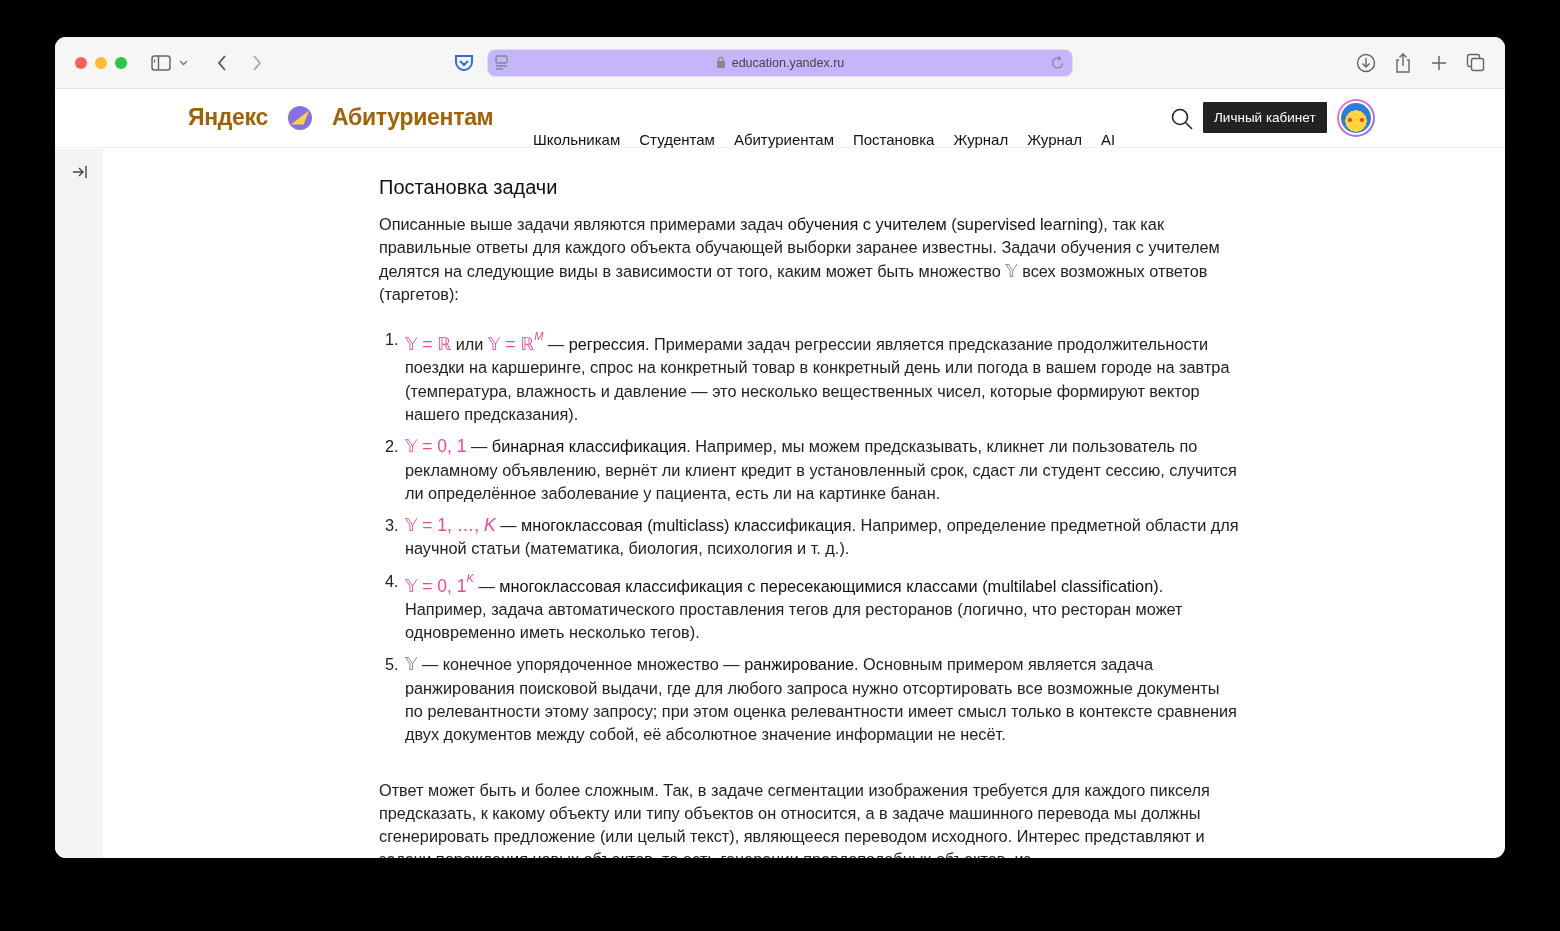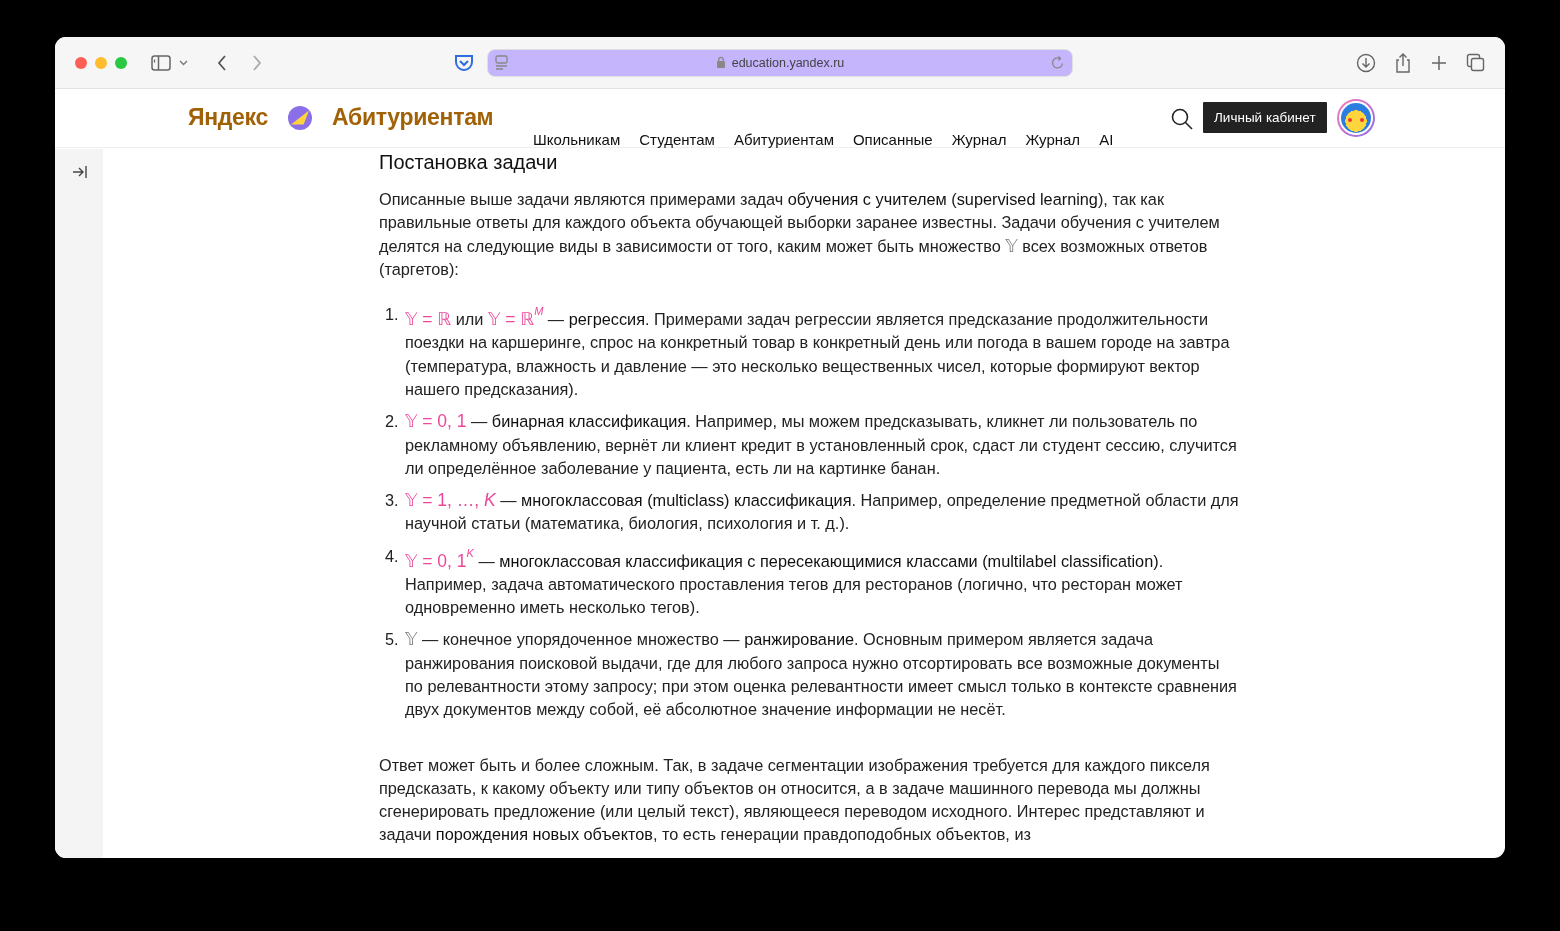--- a/index.html
+++ b/index.html
@@ -55,21 +55,21 @@
   }
   .avatar-inner { width: 100%; height: 100%; border-radius: 50%; background: #fff; padding: 2px; }
   .avatar-img { width: 100%; height: 100%; border-radius: 50%; background: radial-gradient(circle at 50% 60%, #ffd53d 0 45%, #2b7de0 46%); position: relative; }
   .avatar-img::before, .avatar-img::after { content: ""; position: absolute; top: 15px; width: 4px; height: 4px; border-radius: 50%; background: #e33; }
   .avatar-img::before { left: 7px; } .avatar-img::after { right: 7px; }
 
   
   .sidebar { position: absolute; left: 0; top: 112px; width: 48px; bottom: 0; background: #f4f4f4; }
   .sidebar-toggle { position: absolute; left: 16px; top: 14px; width: 18px; height: 18px; }
   .content { position: absolute; left: 324px; top: 112px; width: 860px; font-size: 16.3px; line-height: 23.3px; color: #222; }
-  .content h2 { font-size: 20px; font-weight: normal; color: #111; margin-bottom: 13px; line-height: 26px; }
+  .content h2 { font-size: 20px; font-weight: normal; color: #111; margin-top: 25px; margin-bottom: 13px; line-height: 26px; }
   .content b { font-weight: normal; color: #111; }
   .content p { margin: 0; }
   .math { font-family: Liberation Sans, sans-serif; font-size: 17.5px; color: #ec4899; }
   .math i { font-style: italic; }
   .bb { font-family: "DejaVu Sans", sans-serif; color: #777; font-weight: normal; }
   .math sup { font-size: 11px; position: relative; top: -3px; }
   ol { list-style: none; margin-top: 22px; padding-left: 0; }
   ol li { position: relative; padding-left: 26px; margin-bottom: 9px; }
   ol li .num { position: absolute; left: 6px; top: 0; }
   .para2 { margin-top: 32px !important; }
@@ -166,21 +166,21 @@
   <div class="site-header">
     <div class="logo">
       <span>Яндекс</span>
       <span class="logo-mark"></span>
       <span>Абитуриентам</span>
     </div>
     <nav class="nav">
       <a href="#">Школьникам</a>
       <a href="#">Студентам</a>
       <a href="#">Абитуриентам</a>
-      <a href="#">Описанные</a>
+      <a href="#">Постановка</a>
       <a href="#">Журнал</a>
       <a href="#">Журнал</a>
       <a href="#">AI</a>
     </nav>
     <span class="search-btn">
       <svg width="24" height="24" viewBox="0 0 24 24">
           <circle cx="10" cy="10" r="7.5" fill="none" stroke="#222" stroke-width="1.6"></circle>
           <path d="M15.5 15.5L22 22" stroke="#222" stroke-width="1.6"></path>
         </svg>
     </span>

